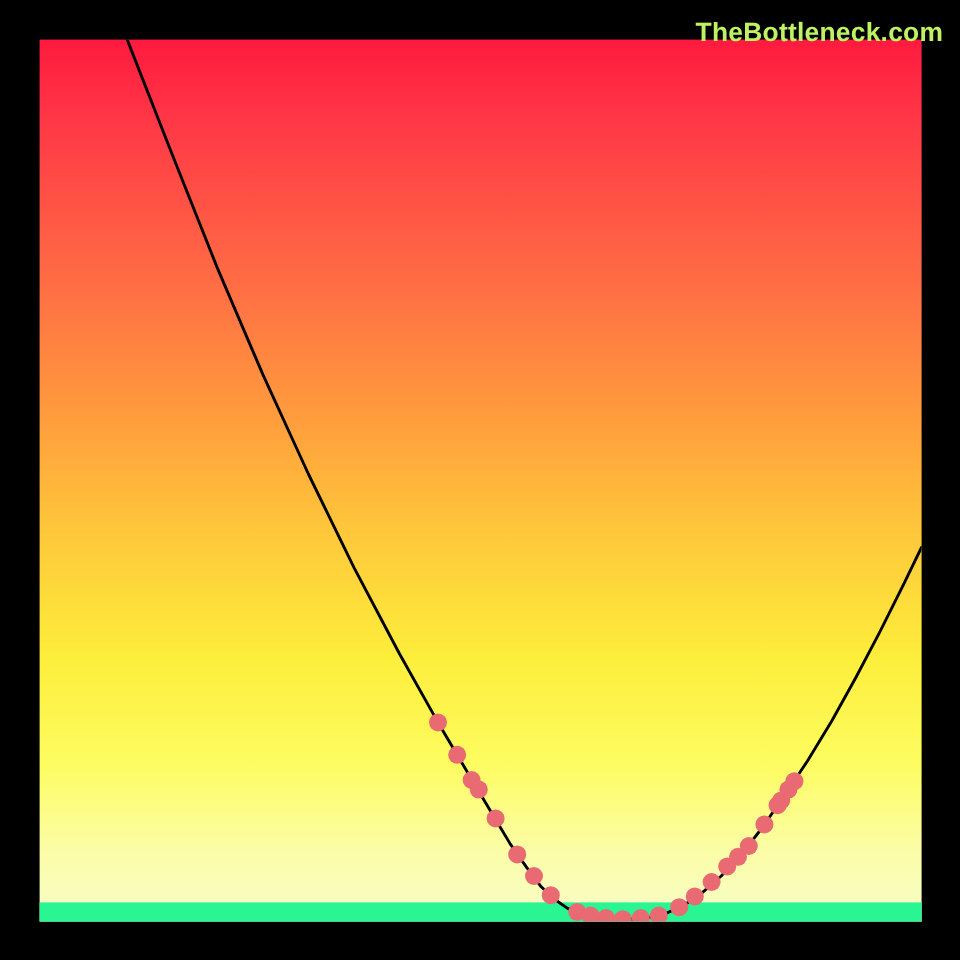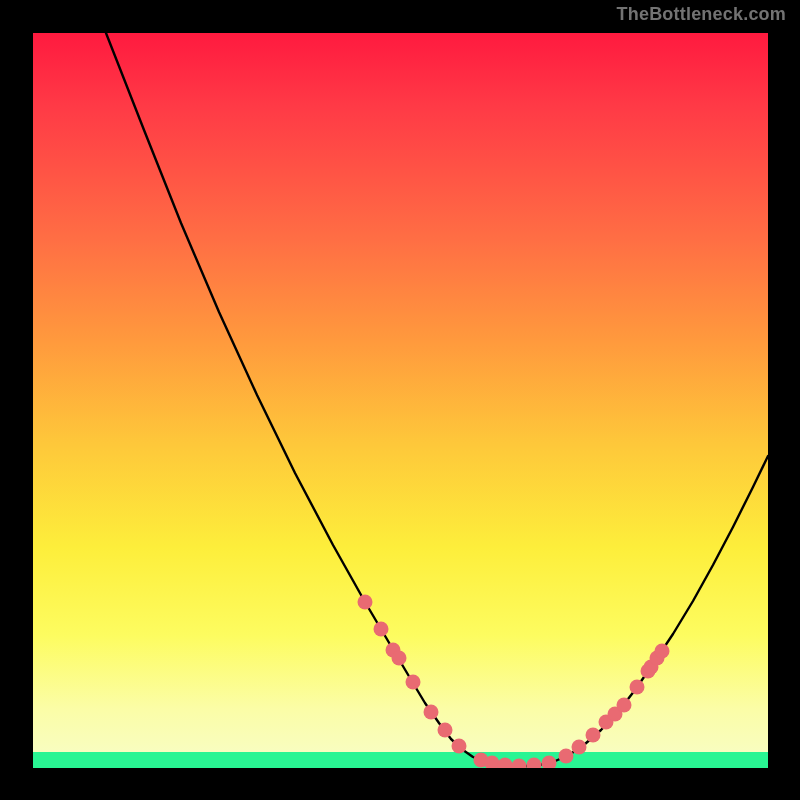--- a/index.html
+++ b/index.html
@@ -43,26 +43,26 @@
     width: 100%;
     background: #29f593;
   }
   .overlay {
     position: absolute;
     left: 0;
     top: 0;
   }
   .attribution {
     position: absolute;
-    top: 4px;
+    top: 14px;
     right: 14px;
     font-family: Arial, Helvetica, sans-serif;
     font-weight: 700;
-    color: #737373;
-    font-size: 18px;
+    color: #bef264;
+    font-size: 22px;
     letter-spacing: 0.2px;
   }
 </style>
 </head>
 <body>
 
 <div class="frame">
   <div class="plot">
     <div class="green-band" style="height: 16px;"></div>
     <svg class="overlay" width="735" height="735">

